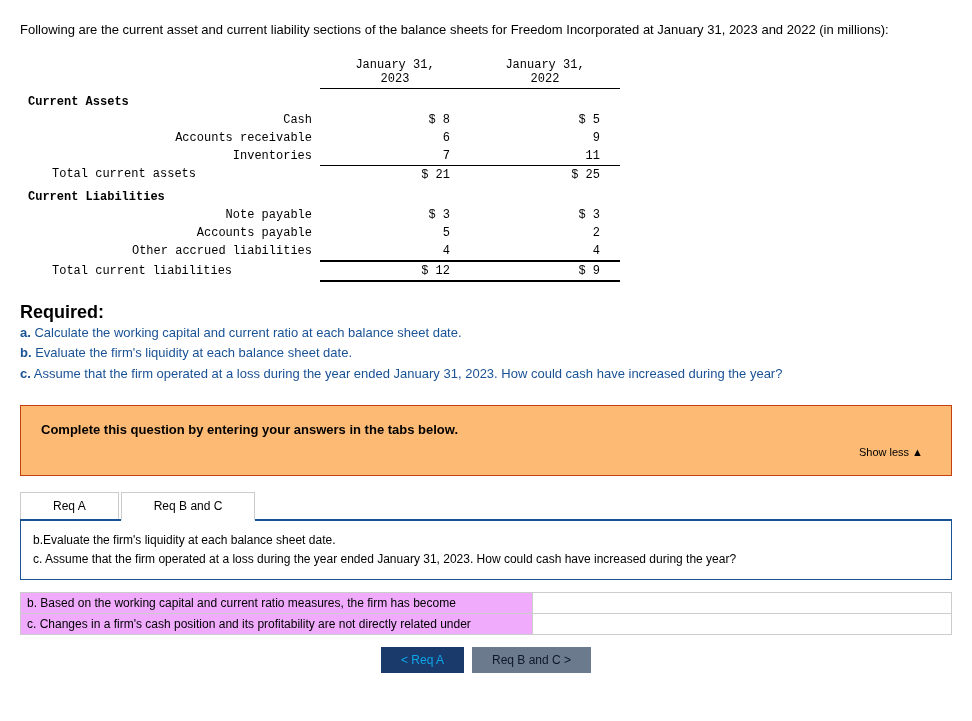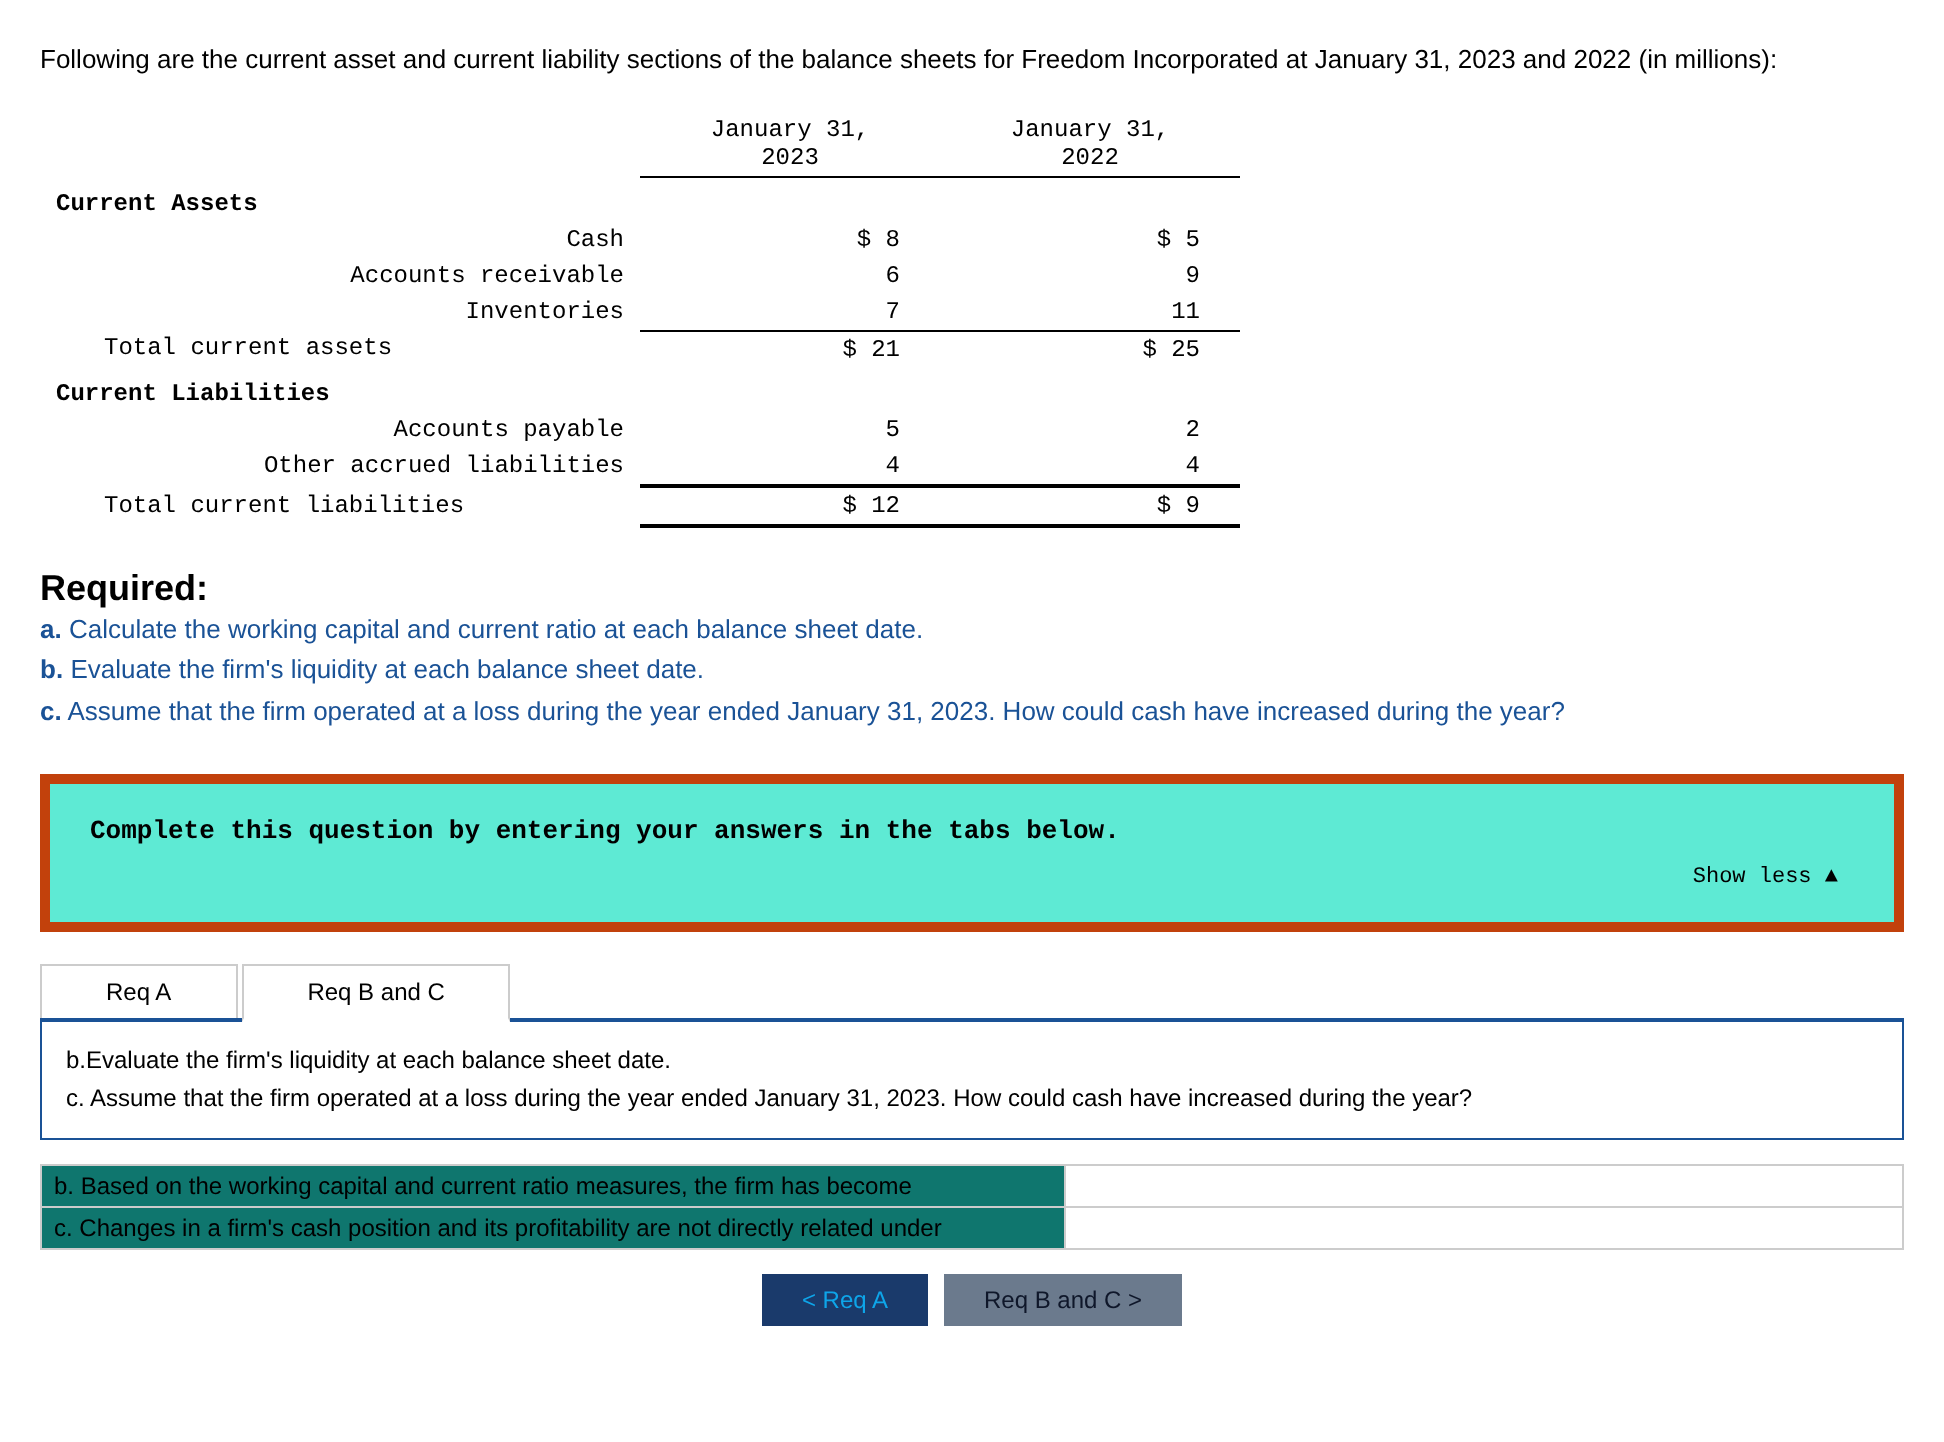--- a/index.html
+++ b/index.html
@@ -96,25 +96,24 @@
       line-height: 1.6;
       color: #1a5296;
     }
 
     .required-section .req-item span.bold {
       font-weight: bold;
       color: #1a5296;
     }
 
     .complete-box {
-      background: #5eead4;
-      border: 5px solid #c2410c;
+      background: #fdba74;
+      border: 1px solid #c2410c;
       padding: 16px 20px 12px 20px;
       margin-bottom: 16px;
-      font-family: Liberation Mono, monospace;
     }
 
     .complete-box .complete-text {
       font-weight: bold;
       font-size: 13px;
       margin-bottom: 8px;
     }
 
     .show-less {
       text-align: right;
@@ -167,21 +166,21 @@
       margin-bottom: 12px;
     }
 
     .answer-rows td {
       padding: 3px 6px;
       font-size: 12px;
       border: 1px solid #ccc;
     }
 
     .answer-rows td.answer-label {
-      background: #0f766e;
+      background: #f0abfc;
       width: 55%;
     }
 
     .answer-rows td.answer-input {
       background: #fff;
       width: 45%;
     }
 
     .answer-input input {
       width: 100%;
@@ -260,20 +259,25 @@
       <tr class="total-row">
         <td class="label-indent2">Total current assets</td>
         <td class="num">$ 21</td>
         <td class="num">$ 25</td>
       </tr>
 
       <tr class="section-header">
         <td class="label" colspan="3">Current Liabilities</td>
       </tr>
 
+      <tr>
+        <td class="label-indent">Note payable</td>
+        <td class="num">$ 3</td>
+        <td class="num">$ 3</td>
+      </tr>
       <tr>
         <td class="label-indent">Accounts payable</td>
         <td class="num">5</td>
         <td class="num">2</td>
       </tr>
       <tr>
         <td class="label-indent">Other accrued liabilities</td>
         <td class="num">4</td>
         <td class="num">4</td>
       </tr>

